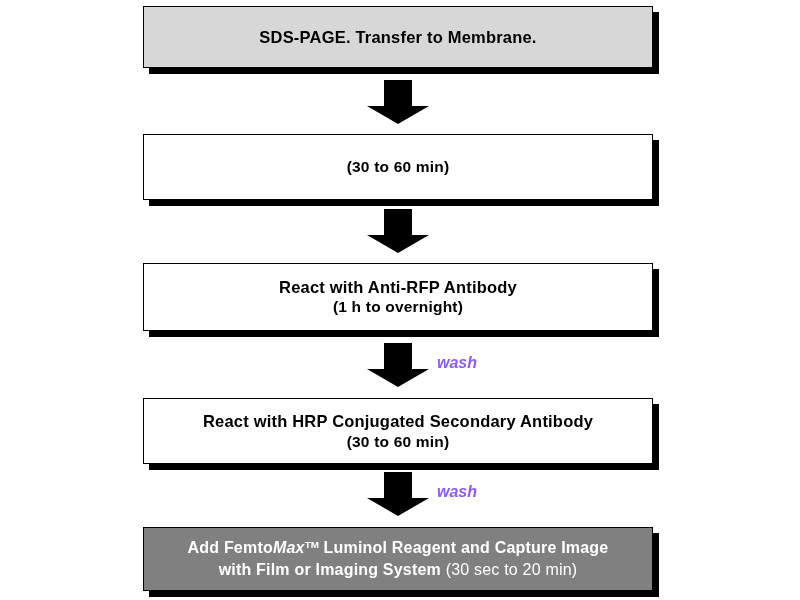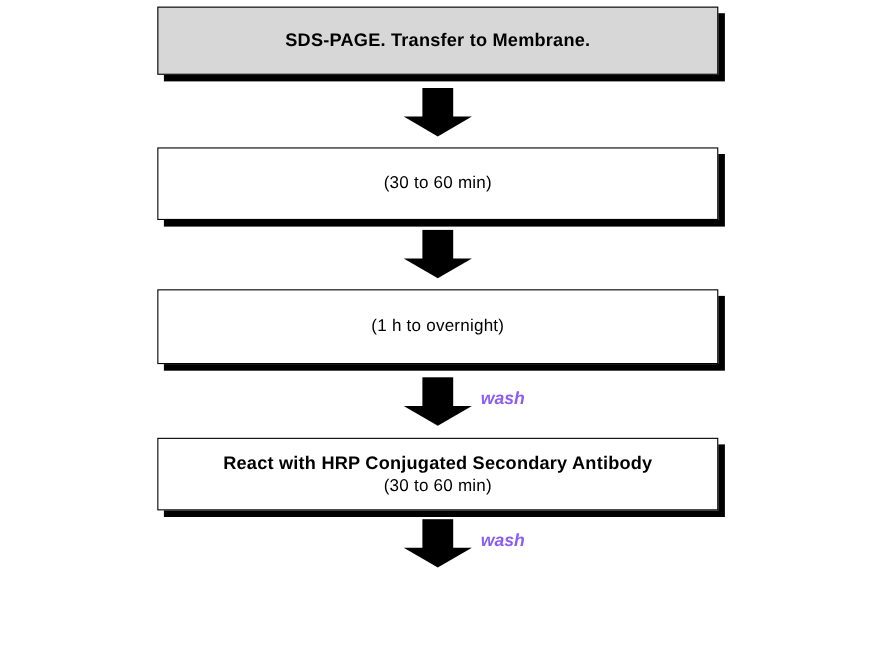--- a/index.html
+++ b/index.html
@@ -42,21 +42,21 @@
   }
   .step.fill-light  { background: #d7d7d7; }
   .step.fill-medium { background: #808080; color: #ffffff; }
 
   .line {
     display: block;
     white-space: nowrap;
     letter-spacing: 0.2px;
   }
   .line.bold    { font-weight: bold; }
-  .line.regular { font-weight: normal; }
+  .line.regular { font-weight: bold; }
 
   
   #step-1 { top: 6px;   height: 62px; }
   #step-2 { top: 134px; height: 66px; }
   #step-3 { top: 263px; height: 68px; }
   #step-4 { top: 398px; height: 66px; }
   #step-5 { top: 527px; height: 64px; }
 
   #step-1 .line { font-size: 16.5px; }
 
@@ -137,34 +137,43 @@
   <div class="step fill-white" id="step-2">
     <span class="line regular l2">(30 to 60 min)</span>
   </div>
 
   <div class="arrow" id="arrow-2">
     <div class="shaft"></div>
     <div class="head"></div>
   </div>
 
   <div class="step fill-white" id="step-3">
+    <span class="line bold l1">React with Anti-RFP Antibody</span>
     <span class="line regular l2">(1 h to overnight)</span>
   </div>
 
   <div class="arrow" id="arrow-3">
     <div class="shaft"></div>
     <div class="head"></div>
   </div>
   <div class="wash-label" id="wash-1">wash</div>
 
   <div class="step fill-white" id="step-4">
     <span class="line bold l1">React with HRP Conjugated Secondary Antibody</span>
     <span class="line regular l2">(30 to 60 min)</span>
   </div>
 
   <div class="arrow" id="arrow-4">
     <div class="shaft"></div>
     <div class="head"></div>
   </div>
   <div class="wash-label" id="wash-2">wash</div>
 
+  <div class="step fill-medium" id="step-5">
+    <span class="line l1">
+      <span class="run-bold">Add Femto</span><span class="run-italic">Max</span><span class="run-tm">TM</span><span class="run-bold"> Luminol Reagent and Capture Image</span>
+    </span>
+    <span class="line l2">
+      <span class="run-bold">with Film or Imaging System</span><span class="run-regular"> (30 sec to 20 min)</span>
+    </span>
+  </div>
 
 </div>
 
 </body></html>

